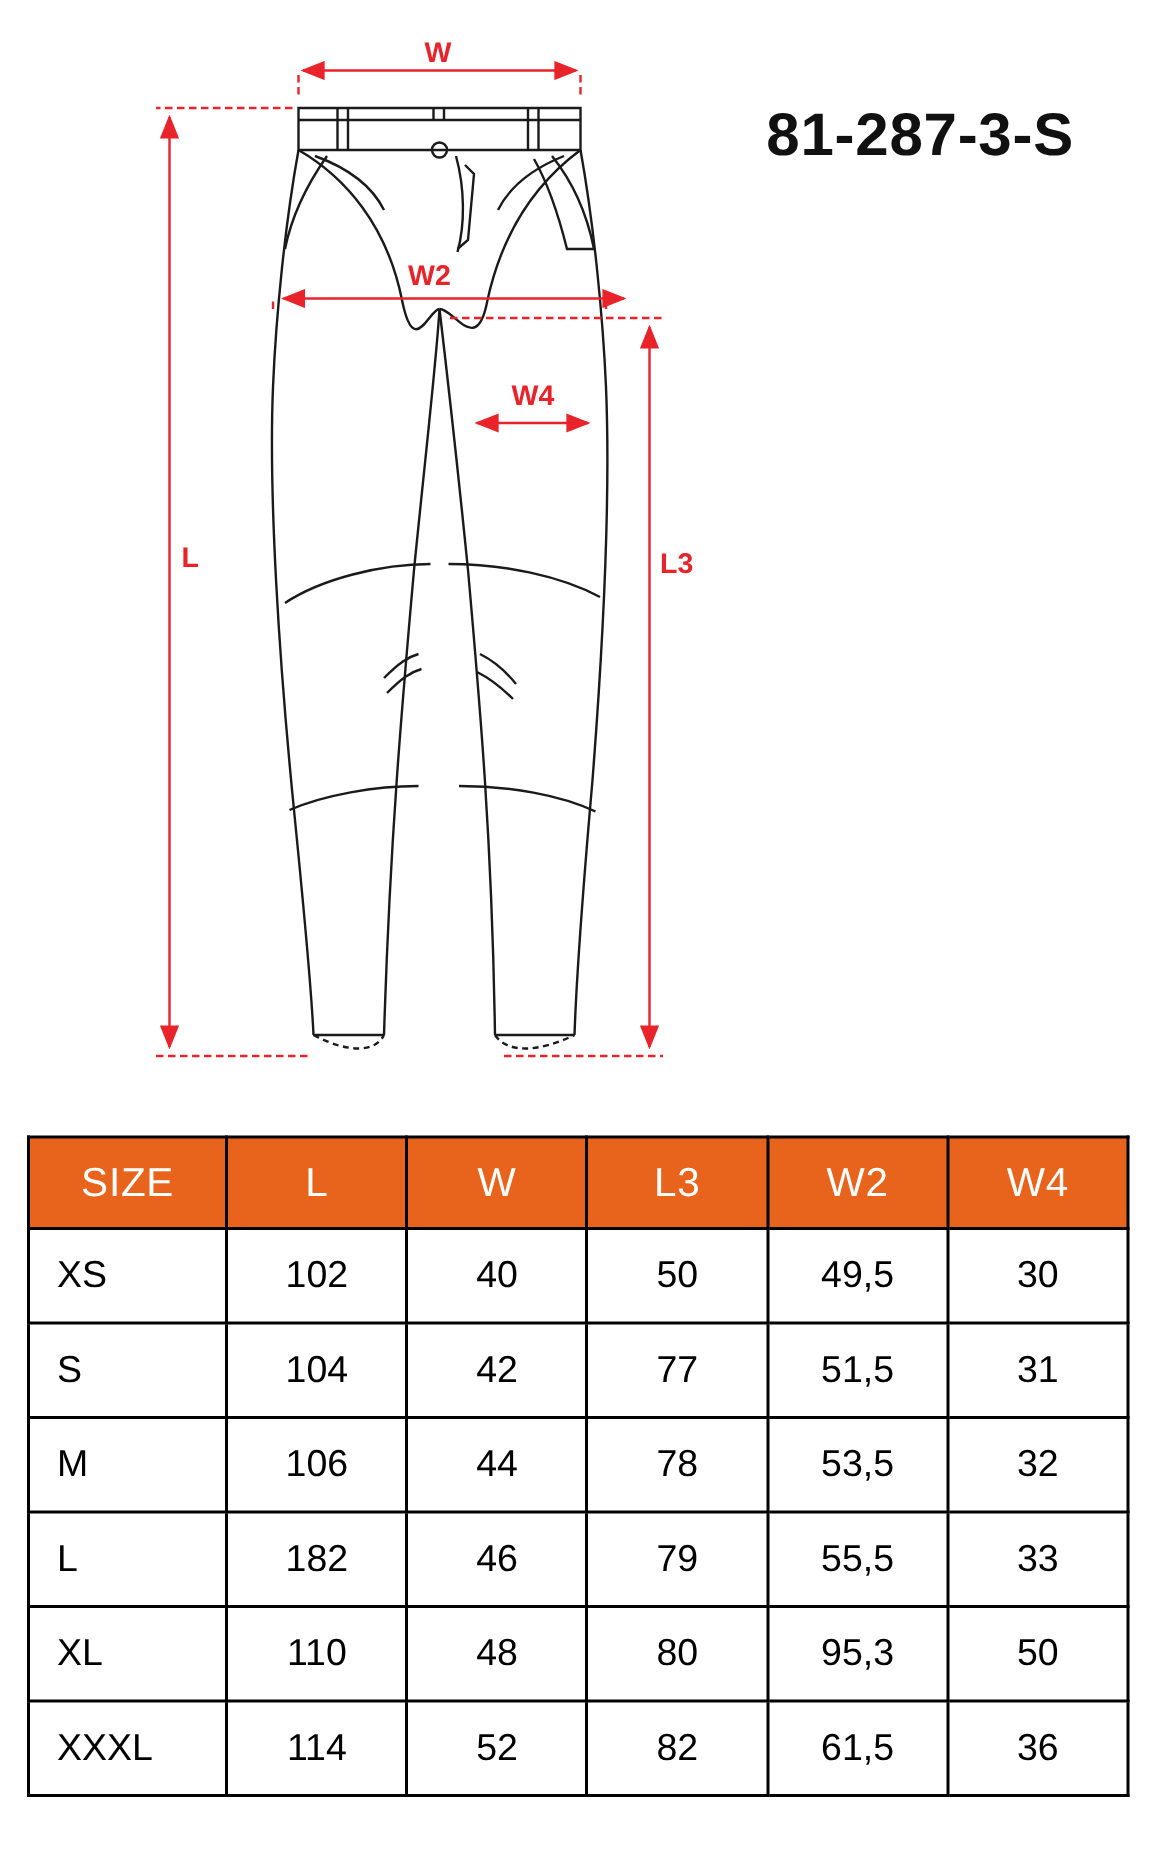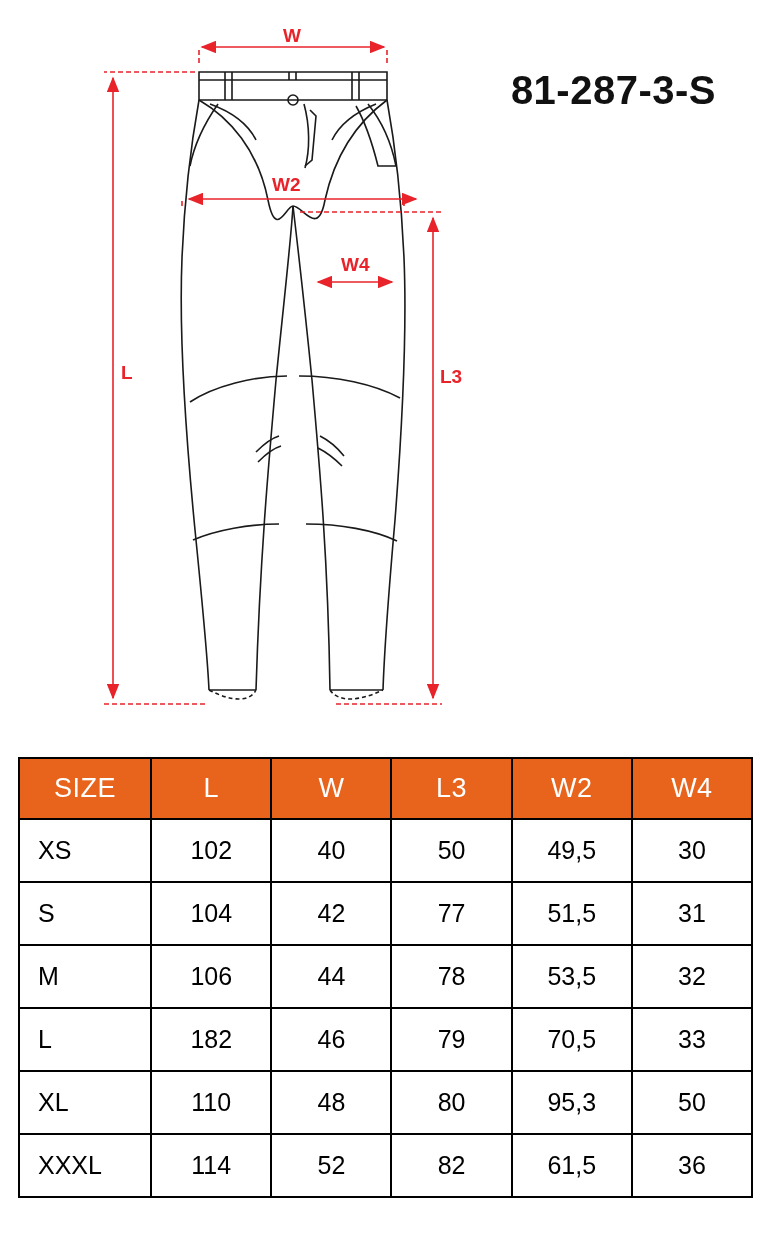--- a/index.html
+++ b/index.html
@@ -218,21 +218,21 @@
         <td>44</td>
         <td>78</td>
         <td>53,5</td>
         <td>32</td>
       </tr>
       <tr>
         <td>L</td>
         <td>182</td>
         <td>46</td>
         <td>79</td>
-        <td>70,5</td>
+        <td>55,5</td>
         <td>33</td>
       </tr>
       <tr>
         <td>XL</td>
         <td>110</td>
         <td>48</td>
         <td>80</td>
         <td>95,3</td>
         <td>50</td>
       </tr>

